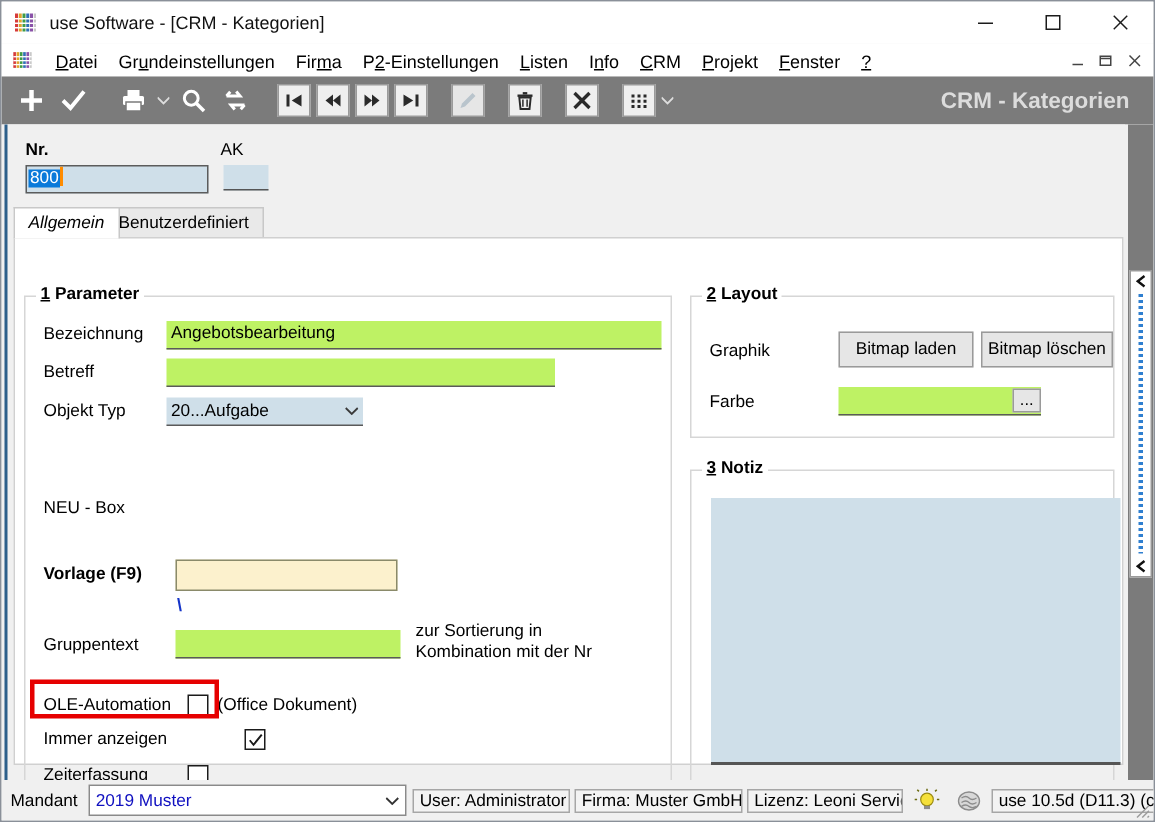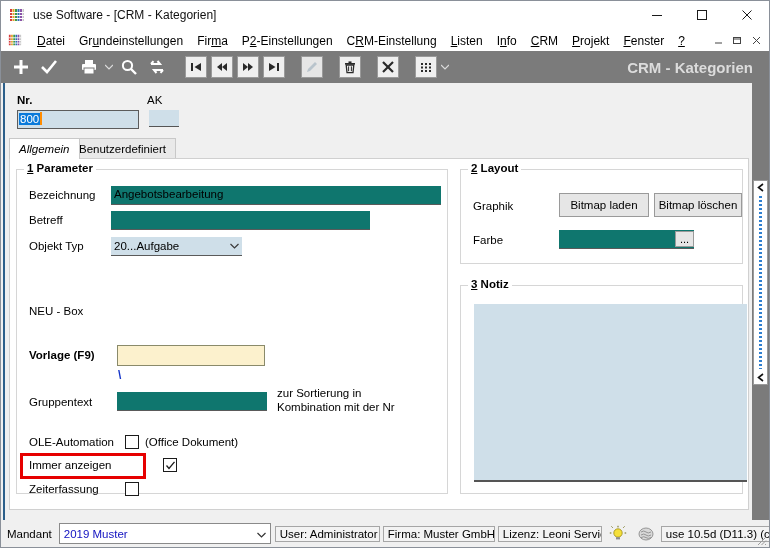--- a/index.html
+++ b/index.html
@@ -136,31 +136,32 @@
 
   .tabpanel {
     position: absolute; left: 4px; top: 157px; width: 740px; height: 352px;
     background: #ffffff; border: 1px solid #d0d0d0;
   }
 
   
   .group {
     position: absolute;
     border: 1px solid #d6d6d6;
+    margin-top: 28px;
   }
   .group-title {
     position: absolute; top: -8px; left: 7px;
     background: #ffffff; padding: 0 3px;
     font-size: 11.5px; font-weight: bold; color: #000; white-space: nowrap;
   }
   .group-title u { text-decoration: underline; }
 
   .row-label { position: absolute; font-size: 11.5px; color: #000; white-space: nowrap; }
   .bluefield {
-    position: absolute; background: #0f766e;
+    position: absolute; background: #bef264;
     border: none; border-bottom: 1px solid #5a5a5a;
     font-size: 11.5px; color: #000;
     padding-left: 3px; line-height: 17px; overflow: hidden; white-space: nowrap;
   }
   .combo {
     position: absolute; background: #cfdfe9;
     border: none; border-bottom: 1px solid #5a5a5a;
     font-size: 11.5px; color: #000;
     padding-left: 3px; line-height: 17px;
     display: flex; align-items: center;
@@ -313,21 +314,20 @@
       <rect x="13.5" y="2" width="1.5" height="12" fill="#c9c9c9"></rect>
       <rect x="1" y="5" width="14" height="1" fill="#ffffff"></rect>
       <rect x="1" y="8" width="14" height="1" fill="#ffffff"></rect>
       <rect x="1" y="11" width="14" height="1" fill="#ffffff"></rect>
     </svg>
 
     <div class="menu-item"><u>D</u><span>atei</span></div>
     <div class="menu-item">Gr<u>u</u>ndeinstellungen</div>
     <div class="menu-item">Fir<u>m</u>a</div>
     <div class="menu-item">P<u>2</u>-Einstellungen</div>
-    <div class="menu-item">C<u>R</u>M-Einstellung</div>
     <div class="menu-item"><u>L</u>isten</div>
     <div class="menu-item">I<u>n</u>fo</div>
     <div class="menu-item"><u>C</u>RM</div>
     <div class="menu-item"><u>P</u>rojekt</div>
     <div class="menu-item"><u>F</u>enster</div>
     <div class="menu-item"><u>?</u></div>
 
     <div class="mdibtns">
       <div class="mdibtn">
         <svg width="11" height="11" viewBox="0 0 11 11">

